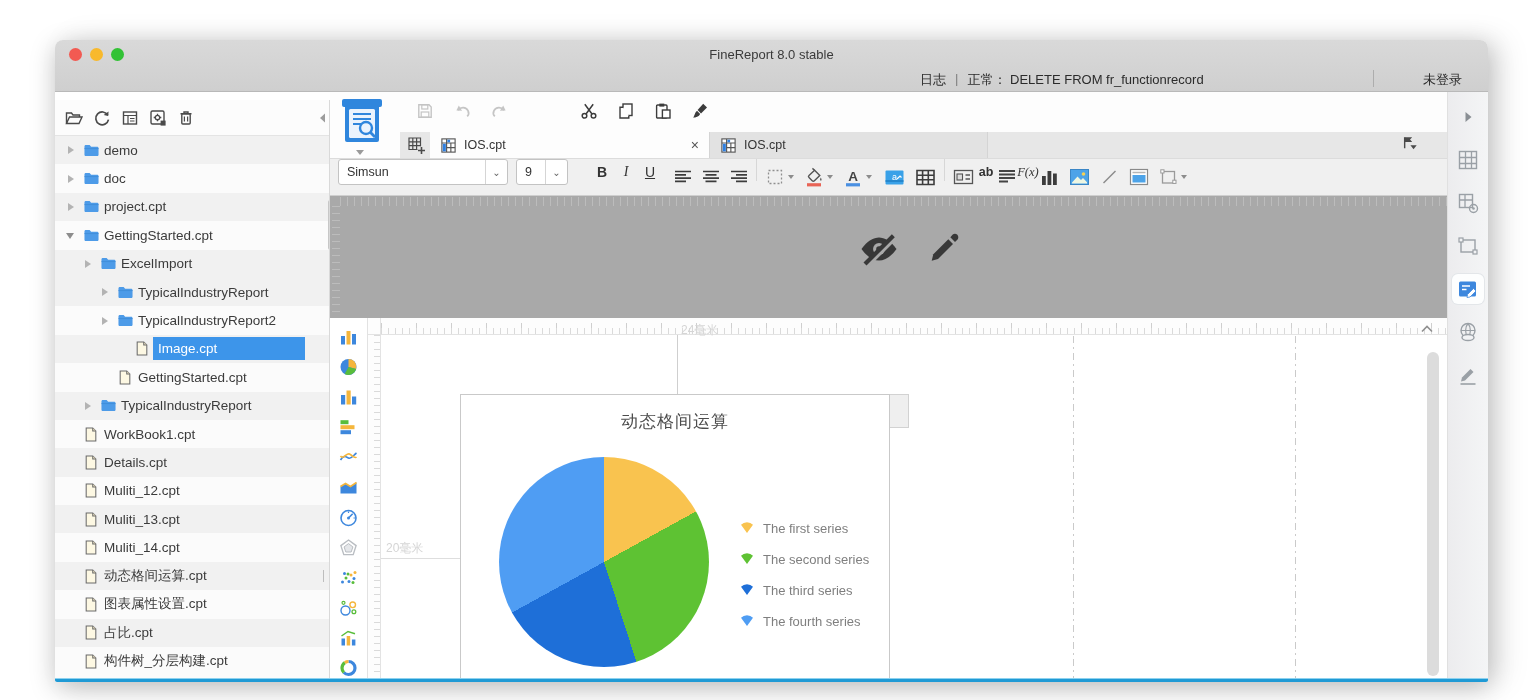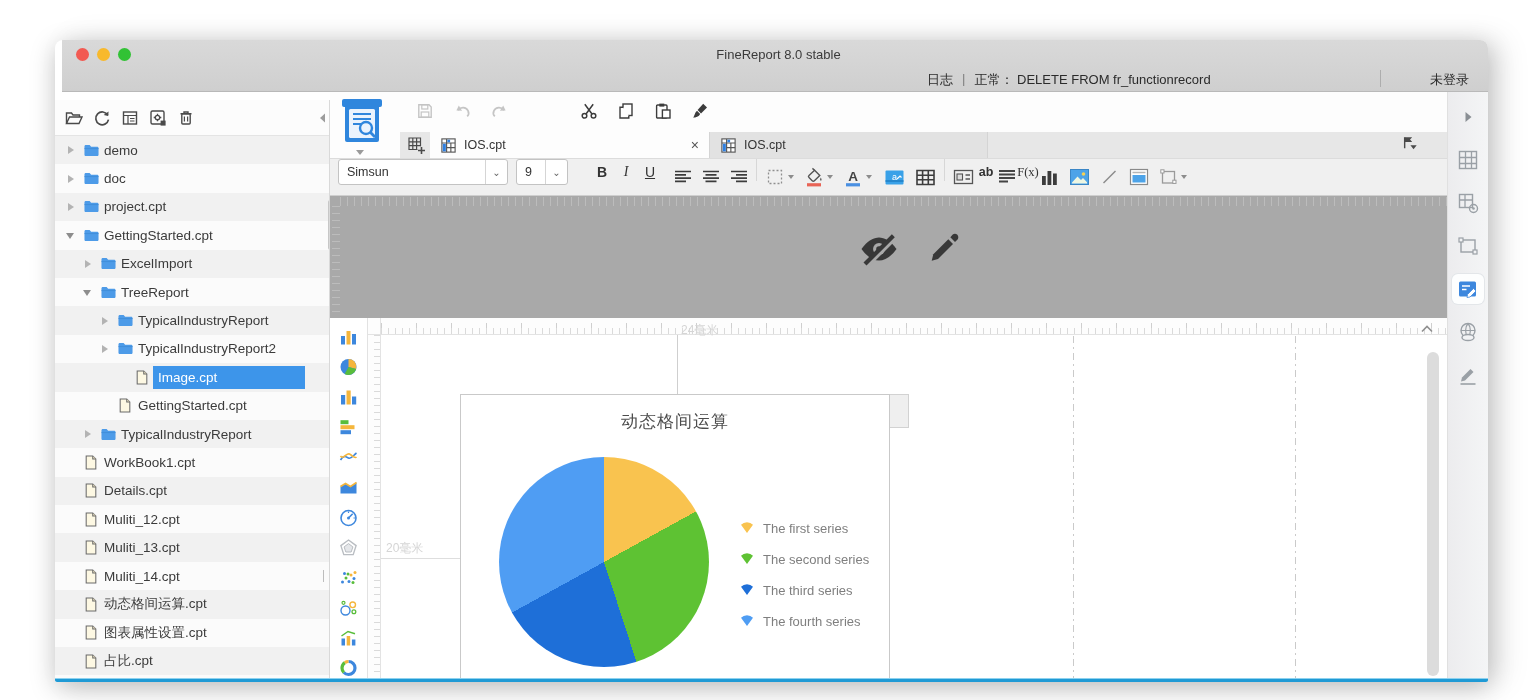--- a/index.html
+++ b/index.html
@@ -6,21 +6,21 @@
   html,body { width:1540px; height:700px; background:#fff; overflow:hidden;
     font-family:"Liberation Sans","DejaVu Sans",sans-serif; }
   .stage { position:relative; width:1540px; height:700px; background:#fff; }
 
   
   .window { position:absolute; left:55px; top:40px; width:1433px; height:642px;
     background:#fff; border-radius:8px 8px 2px 2px;
     box-shadow:0 6px 26px rgba(0,0,0,.22), 14px 0 30px rgba(0,0,0,.10); overflow:hidden; }
 
   
-  .topchrome { position:absolute; left:7px; top:0; width:100%; height:52px;
+  .topchrome { position:absolute; left:0; top:0; width:100%; height:52px;
     background:linear-gradient(#d9d9d9,#cfcfcf); border-bottom:1px solid #b9b9b9; }
   .titlebar { position:relative; height:28px; }
   .lights { position:absolute; left:14px; top:8px; display:flex; gap:8px; }
   .light { width:13px; height:13px; border-radius:50%; }
   .win-title { position:absolute; left:0; right:0; top:7px; text-align:center;
     font-size:13px; color:#3a3a3a; font-weight:500; }
   .menubar { position:relative; height:24px; font-size:13.5px; color:#272727; }
   .menu-items { position:absolute; left:25px; top:2px; display:flex; gap:41px; }
   .menu-item { cursor:default; }
   .mb-status { position:absolute; left:865px; top:3px; font-size:13px; color:#2b2b2b;
@@ -93,21 +93,21 @@
   .fbtn { min-width:24px; height:26px; display:flex; align-items:center; justify-content:center;
     font-size:14px; color:#333; }
   .fb-b { font-weight:bold; margin-left:22px; }
   .fb-i { font-style:italic; font-family:"Liberation Serif",serif; }
   .fb-u { text-decoration:underline; }
   .fsep { width:1px; height:22px; background:#d7d7d7; margin:0 8px; }
   .ddcaret { border-top:4px solid #8c8c8c; border-left:3.5px solid transparent;
     border-right:3.5px solid transparent; margin-left:3px; }
   .fgrp { display:flex; align-items:center; gap:10px; margin-left:12px; }
   .glyphbtn { font-size:12.5px; color:#333; font-weight:bold; }
-  .fxbtn { font-size:12.5px; color:#333; font-family:"Liberation Serif",serif; }
+  .fxbtn { font-size:12.5px; color:#333; font-style:italic; font-family:"Liberation Serif",serif; }
 
   .grayarea { position:absolute; left:0; top:104px; width:1117px; height:122px; background:#a9a9a9; }
   .gray-ticks { position:absolute; left:10px; top:1px; right:0; height:9px;
     background:repeating-linear-gradient(90deg,#bcbcbc 0 1px,transparent 1px 7px); }
   .gray-vticks { position:absolute; left:2px; top:10px; width:8px; bottom:0;
     background:repeating-linear-gradient(#bcbcbc 0 1px,transparent 1px 7px); }
   .gray-icons { position:absolute; left:527px; top:32px; display:flex; gap:22px; align-items:center; }
 
   
   .canvas { position:absolute; left:0; top:226px; width:1117px; height:361px; background:#fff; overflow:hidden; }
@@ -282,30 +282,20 @@
             </div>
             <div class="trow even" style="padding-left: 27px;">
               <span class="arr collapsed"></span>
               <span class="icn tico">
                 <svg width="17" height="15" viewBox="0 0 18 16">
                   <path d="M1.5 3.6 C1.5 2.8 2.1 2.1 3 2.1 H7 L8.6 4.1 H15 C15.9 4.1 16.5 4.8 16.5 5.6 V12.4 C16.5 13.2 15.9 13.9 15 13.9 H3 C2.1 13.9 1.5 13.2 1.5 12.4 Z" fill="#4d9be8"></path>
                   <path d="M1.5 5.9 H16.5" stroke="#3f8cd8" stroke-width="0.9"></path>
                 </svg>
               </span>
               <span class="tlabel">ExcelImport</span>
-            </div>
-            <div class="trow odd" style="padding-left: 27px;">
-              <span class="arr expanded"></span>
-              <span class="icn tico">
-                <svg width="17" height="15" viewBox="0 0 18 16">
-                  <path d="M1.5 3.6 C1.5 2.8 2.1 2.1 3 2.1 H7 L8.6 4.1 H15 C15.9 4.1 16.5 4.8 16.5 5.6 V12.4 C16.5 13.2 15.9 13.9 15 13.9 H3 C2.1 13.9 1.5 13.2 1.5 12.4 Z" fill="#4d9be8"></path>
-                  <path d="M1.5 5.9 H16.5" stroke="#3f8cd8" stroke-width="0.9"></path>
-                </svg>
-              </span>
-              <span class="tlabel">TreeReport</span>
             </div>
             <div class="trow even" style="padding-left: 44px;">
               <span class="arr collapsed"></span>
               <span class="icn tico">
                 <svg width="17" height="15" viewBox="0 0 18 16">
                   <path d="M1.5 3.6 C1.5 2.8 2.1 2.1 3 2.1 H7 L8.6 4.1 H15 C15.9 4.1 16.5 4.8 16.5 5.6 V12.4 C16.5 13.2 15.9 13.9 15 13.9 H3 C2.1 13.9 1.5 13.2 1.5 12.4 Z" fill="#4d9be8"></path>
                   <path d="M1.5 5.9 H16.5" stroke="#3f8cd8" stroke-width="0.9"></path>
                 </svg>
               </span>
               <span class="tlabel">TypicalIndustryReport</span>

